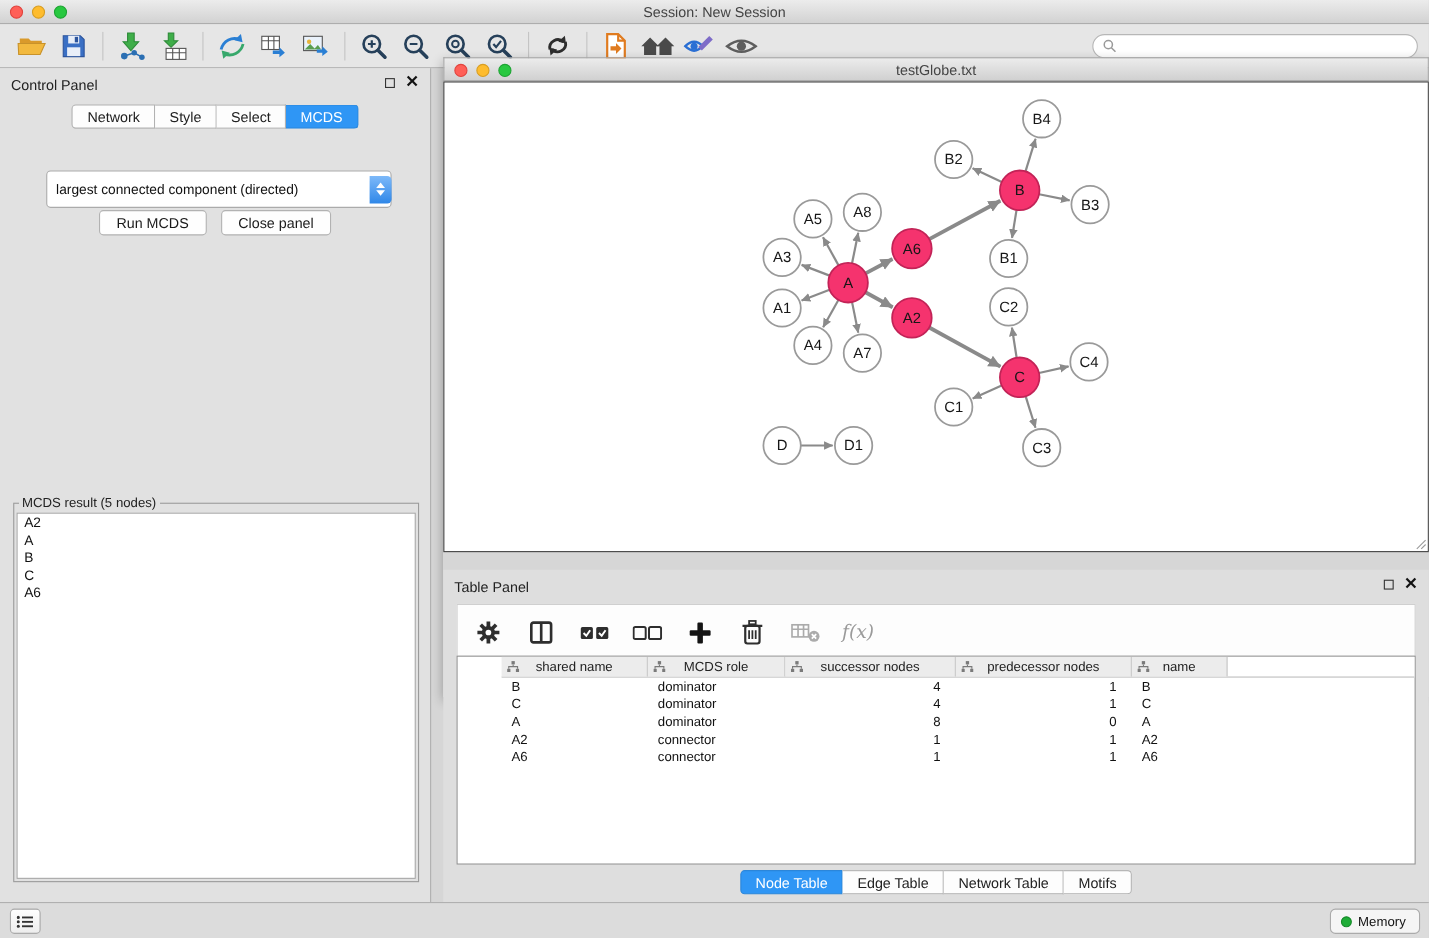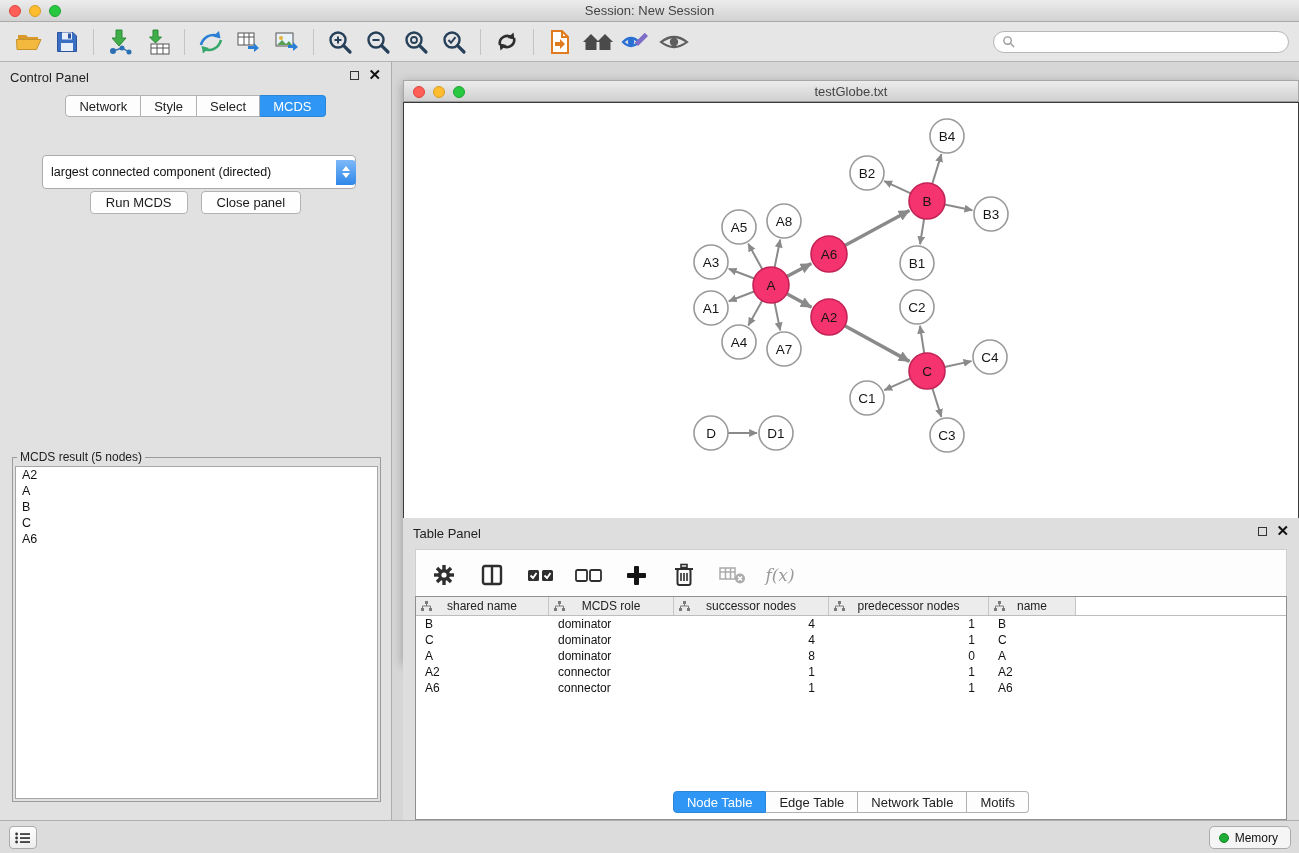--- a/index.html
+++ b/index.html
@@ -52,35 +52,35 @@
   .push-btn { font-size:13px; font-family:"Liberation Sans",sans-serif; padding:3px 15px; height:23px;
     background:#fefefe; border:1px solid #b2b2b2; border-radius:4px; color:#1a1a1a; }
 
   .mcds-result { position:absolute; left:12px; top:388px; width:369px; height:352px;
     border:1px solid #9b9b9b; padding:2px; background:transparent; }
   .mcds-result legend { font-size:12px; color:#222; padding:0 3px; margin-left:2px; }
   .mcds-list { width:100%; height:100%; background:#fff; border:1px solid #a6a6a6; overflow:hidden; }
   .list-item { font-size:12.5px; padding:1px 6px; color:#111; }
 
   
-  .network-window { position:absolute; left:403px; top:80px; width:896px; height:582px;
+  .network-window { position:absolute; left:403px; top:52px; width:896px; height:582px;
     box-shadow:0 3px 10px rgba(0,0,0,0.3);text-decoration:underline; }
   .inner-titlebar { position:absolute; top:0; left:0; width:100%; height:22px;
     background:linear-gradient(#ececec,#d0d0d0); border:1px solid #a6a6a6; border-bottom:1px solid #9d9d9d; }
   .net-canvas { position:absolute; top:22px; left:0; width:100%; height:428px; background:#fff; border:1px solid #3a3a3a; }
   .resize-grip { position:absolute; right:1px; bottom:1px; }
 
   
   .table-panel { position:absolute; left:403px; top:518px; width:896px; height:302px; background:#dedede; }
   .tp-toolbar { position:absolute; left:12px; top:31px; right:12px; height:52px; background:#fdfdfd;
     border:1px solid #cfcfcf; display:flex; align-items:center; padding:0 10px; gap:12px; }
   .tp-btn { width:36px; height:30px; display:flex; align-items:center; justify-content:center; }
   .fx { font-family:"DejaVu Serif", serif; font-style:italic; font-size:17px; color:#9a9a9a; }
 
-  .tp-table { position:absolute; left:12px; top:78px; right:12px; height:224px; background:#fff; border:1px solid #8f8f8f; overflow:hidden; }
+  .tp-table { position:absolute; left:12px; top:78px; right:12px; height:190px; background:#fff; border:1px solid #8f8f8f; overflow:hidden;padding-left:40px; }
   .tp-thead { display:flex; height:19px; border-bottom:1px solid #bdbdbd; background:#fff; }
   .tp-th { background:#ececec; border-right:1px solid #c6c6c6; display:flex; align-items:center; justify-content:center;
     font-size:12px; color:#222; position:relative; flex:0 0 auto; }
   .tp-th .hier { position:absolute; left:5px; top:4px; }
   .tp-row { display:flex; height:16px; align-items:center; }
   .tp-td { font-size:12px; color:#111; flex:0 0 auto; white-space:nowrap; overflow:hidden; }
   .tp-td.left { text-align:left; padding-left:9px; }
   .tp-td.right { text-align:right; padding-right:14px; }
 
   .tp-tabs { position:absolute; bottom:7px; width:100%; display:flex; justify-content:center; }

